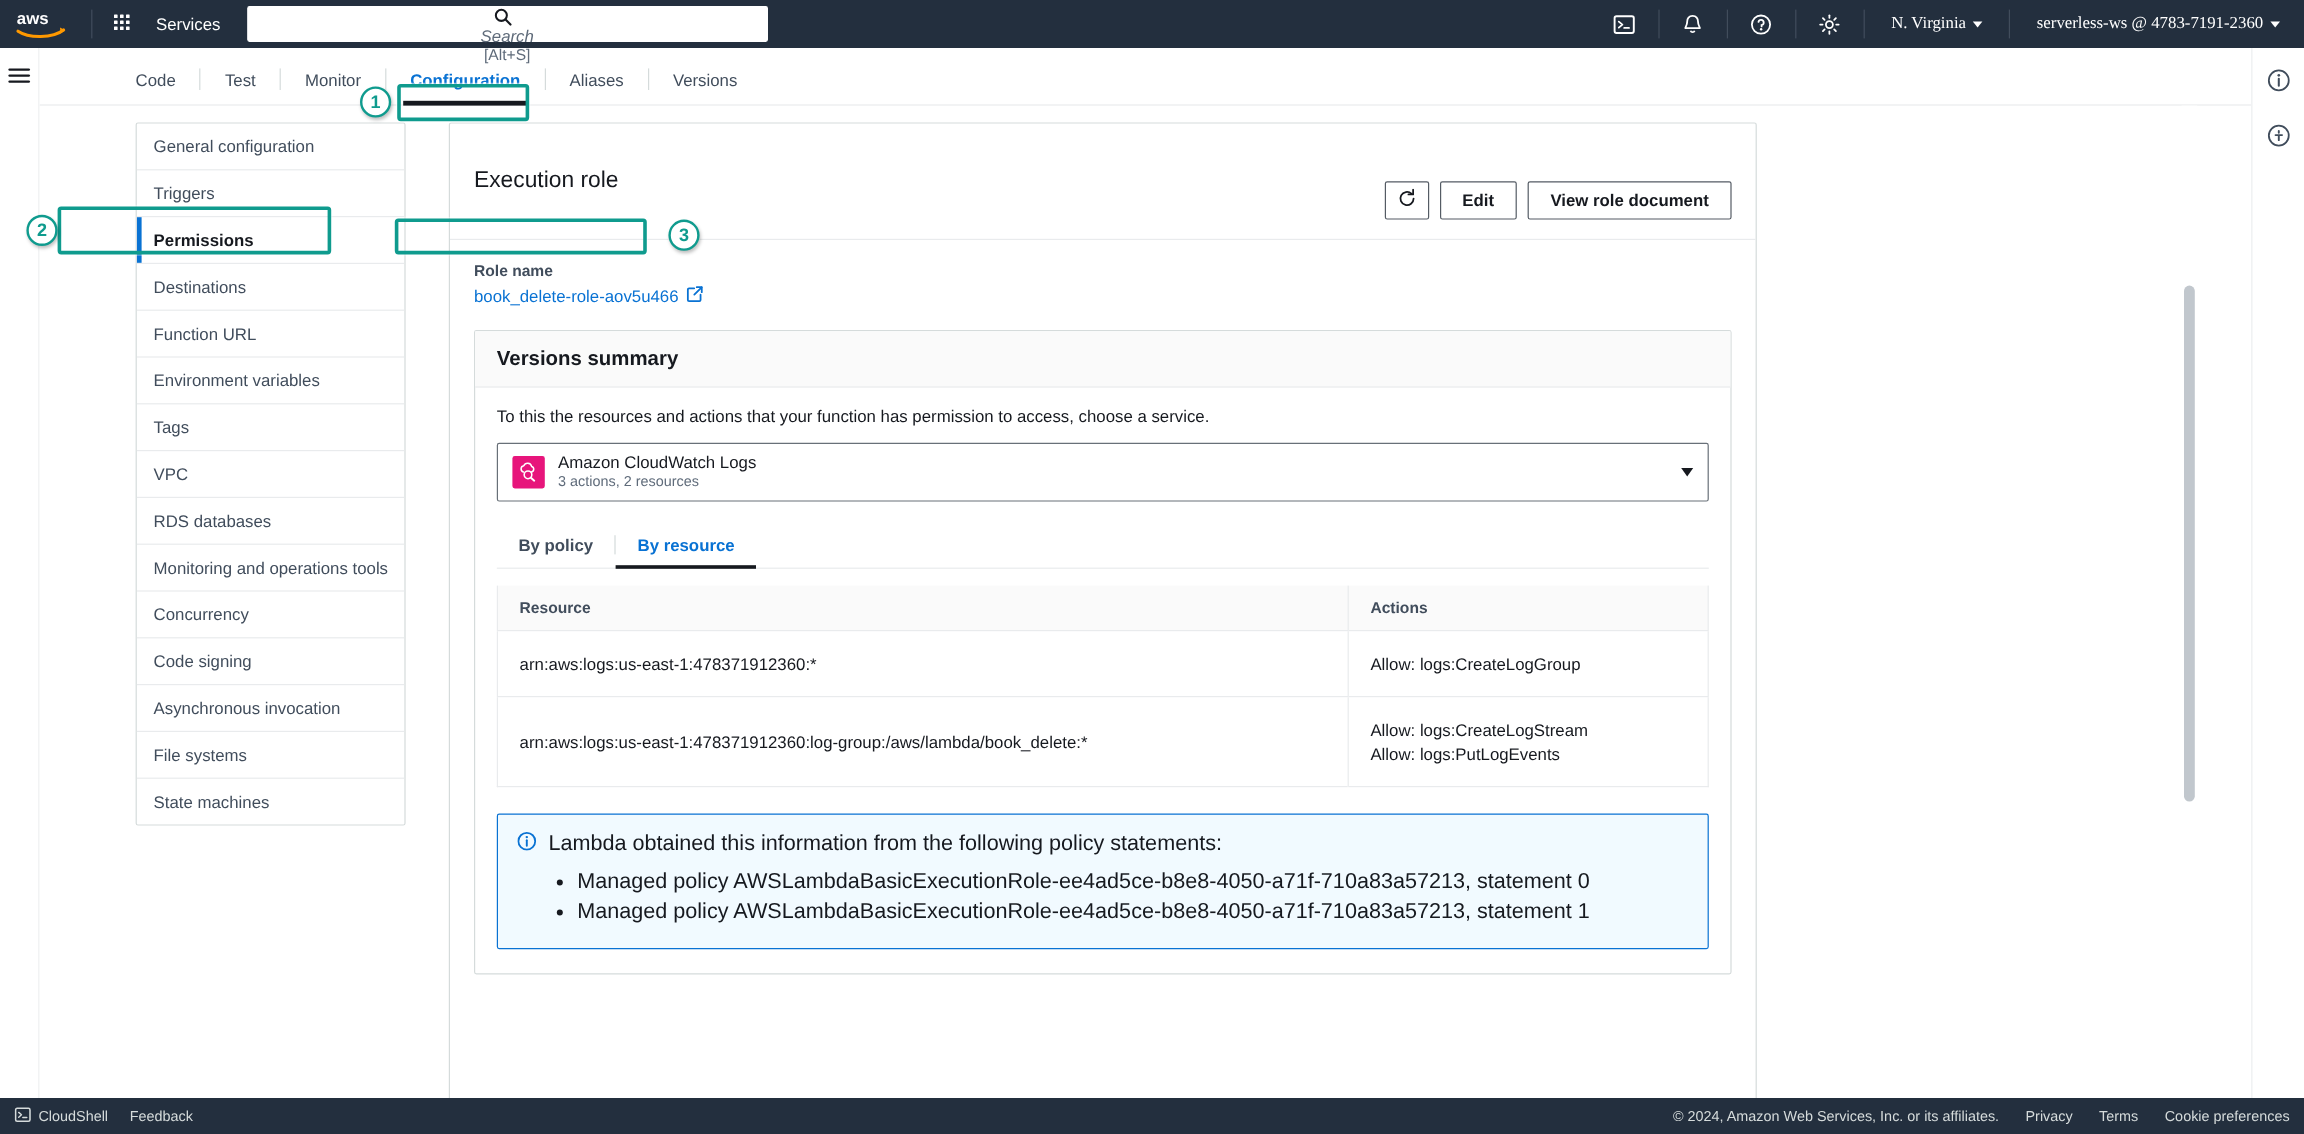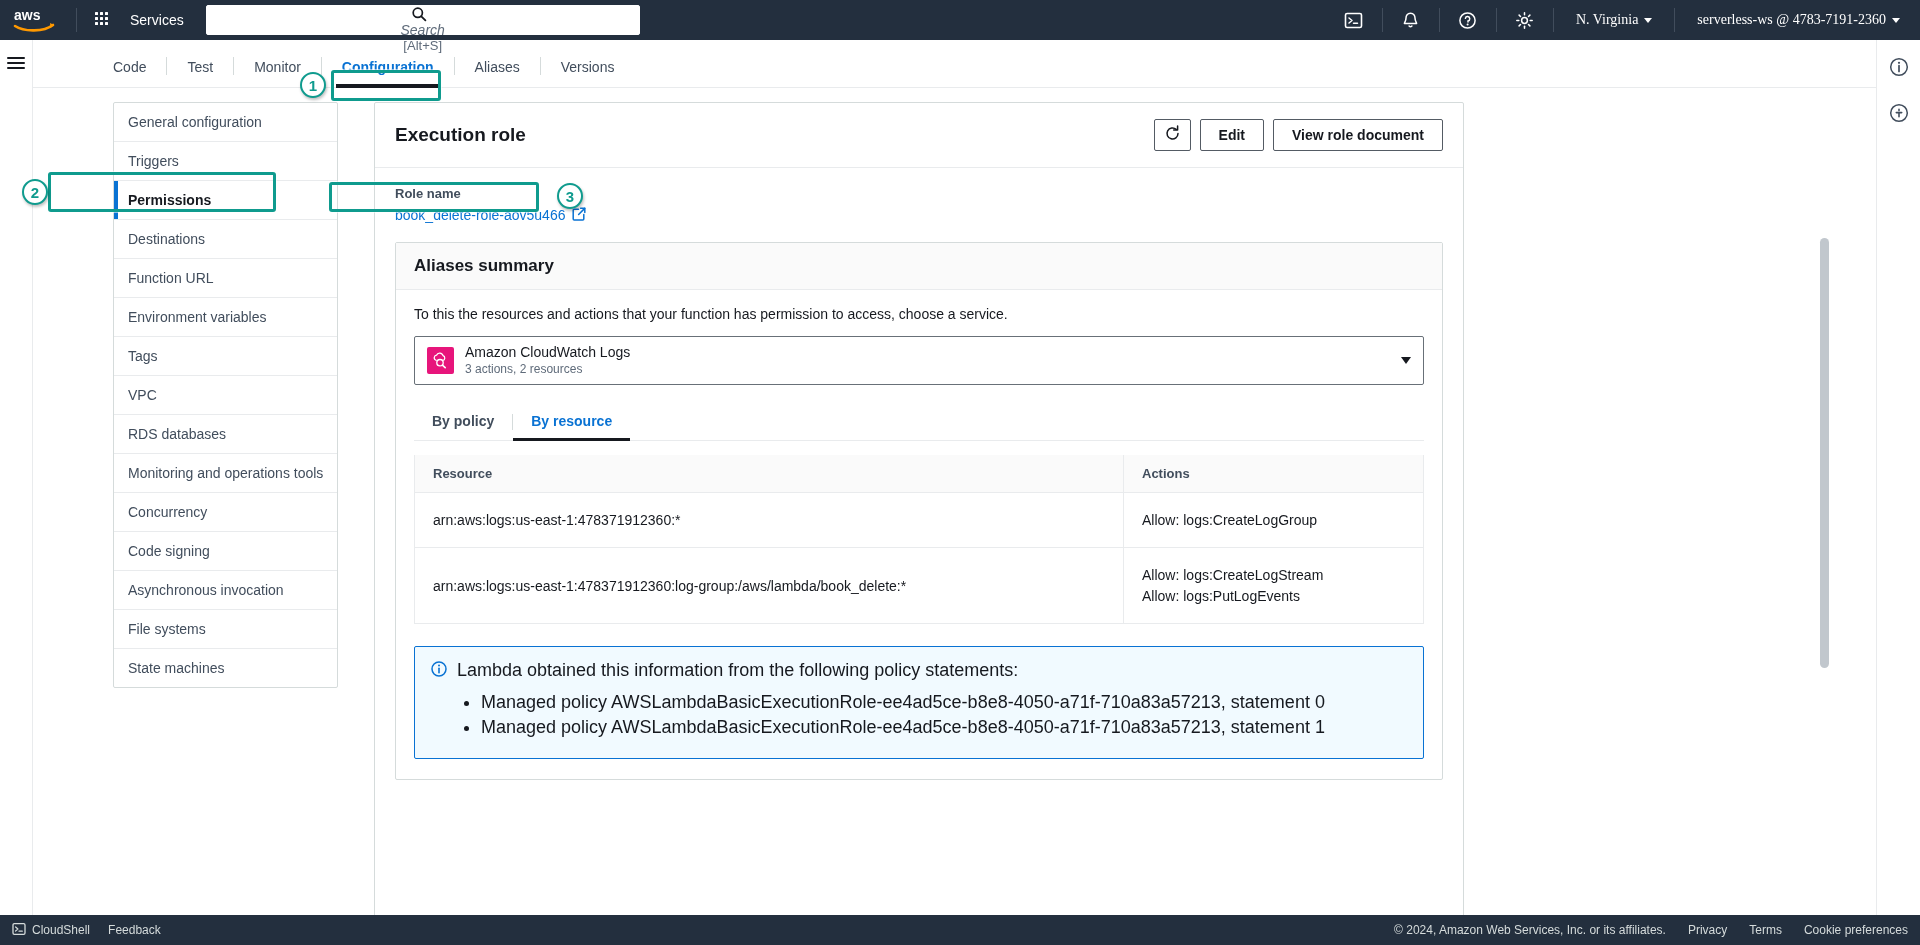--- a/index.html
+++ b/index.html
@@ -66,22 +66,22 @@
     border-bottom: 1px solid #e9ebed; position: relative; white-space: nowrap; }
   .cnitem:last-child { border-bottom: none; }
   .cnitem.active { color: #16191f; font-weight: bold; }
   .cnitem.active:before { content: ""; position: absolute; left: 0; top: 0; bottom: 0; width: 4px;
     background: #0972d3; }
 
   .mainpanel { flex: 1; margin: 0 24px 0 36px; border: 1px solid #d5dbdb; border-radius: 2px;
     background: #fff; max-width: 1090px; }
   .panelhead { display: flex; align-items: center; justify-content: space-between;
     padding: 16px 20px; border-bottom: 1px solid #e9ebed; }
-  .panelhead h2 { font-size: 19px; color: #16191f; font-weight: bold; }
-  .btnrow { display: flex; gap: 9px; }
+  .panelhead h2 { font-size: 19px; color: #16191f; font-weight: normal; }
+  .btnrow { display: flex; gap: 9px; margin-top: 32px; }
   .btn { border: 1px solid #545b64; border-radius: 2px; background: #fff; color: #16191f;
     font-size: 14px; font-weight: bold; padding: 6px 18px; cursor: pointer; height: 32px;
     display: flex; align-items: center; justify-content: center; white-space: nowrap;
     font-family: "Liberation Sans", sans-serif; }
   .btn.iconbtn { padding: 0; width: 37px; }
 
   .panelbody { padding: 18px 20px 24px; }
   .fieldlabel { font-size: 13px; color: #414d5c; font-weight: bold; margin-bottom: 5px; }
   .rolelink { color: #0972d3; font-size: 14px; display: inline-flex; align-items: center; gap: 7px;
     cursor: pointer; text-decoration: none; }
@@ -336,21 +336,21 @@
                 <path d="M11.8 7.6 v4.3 a1 1 0 0 1 -1 1 H2.2 a1 1 0 0 1 -1 -1 V3.3 a1 1 0 0 1 1 -1 H6.5" stroke="#0972d3" stroke-width="1.5" fill="none" stroke-linecap="round" stroke-linejoin="round"></path>
                 <path d="M8.6 1.3 H12.8 V5.5" stroke="#0972d3" stroke-width="1.5" fill="none" stroke-linecap="round" stroke-linejoin="round"></path>
                 <line x1="12.7" y1="1.4" x2="6.6" y2="7.5" stroke="#0972d3" stroke-width="1.5" stroke-linecap="round"></line>
               </svg>
             </span>
           </a>
 
           
           <div class="rsbox">
             <div class="rshead">
-              <h3>Aliases summary</h3>
+              <h3>Versions summary</h3>
             </div>
             <div class="rsbody">
               <div class="rsdesc">To this the resources and actions that your function has permission to access, choose a service.</div>
 
               <div class="selectbox">
                 <span class="svc-ico">
                   <svg width="19" height="19" viewBox="0 0 19 19">
                     <path d="M5.2 9.3 a2.6 2.6 0 0 1 .3 -5.1 a3.4 3.4 0 0 1 6.5 .5 a2.4 2.4 0 0 1 -.3 4.7" stroke="#ffffff" stroke-width="1.25" fill="none" stroke-linecap="round" stroke-linejoin="round"></path>
                     <circle cx="9" cy="11.7" r="3.2" stroke="#ffffff" stroke-width="1.3" fill="none"></circle>
                     <line x1="11.4" y1="14.1" x2="14.2" y2="16.6" stroke="#ffffff" stroke-width="1.6" stroke-linecap="round"></line>

